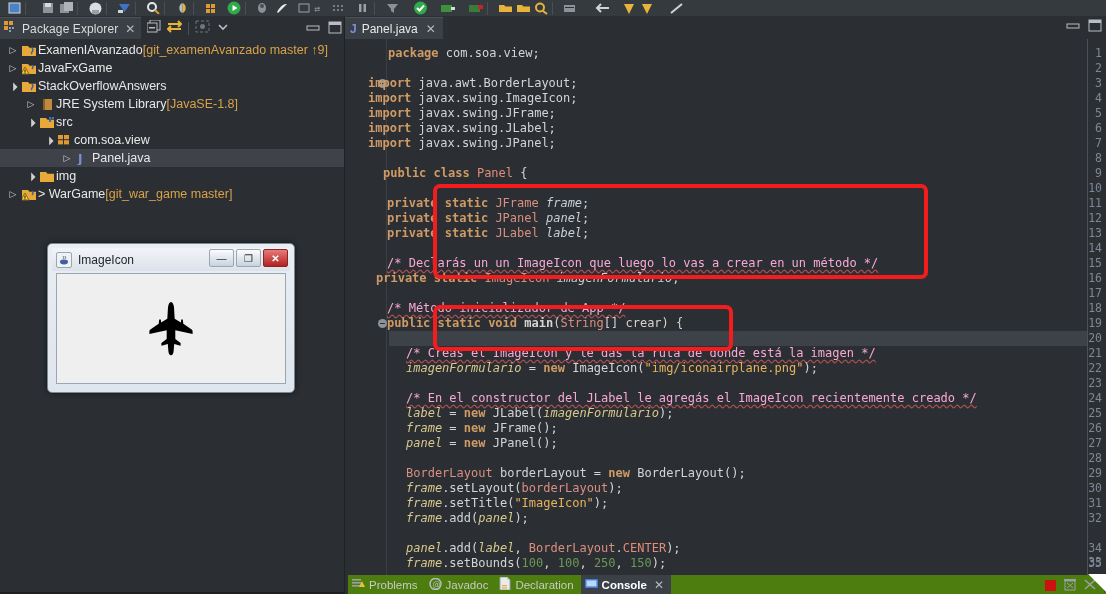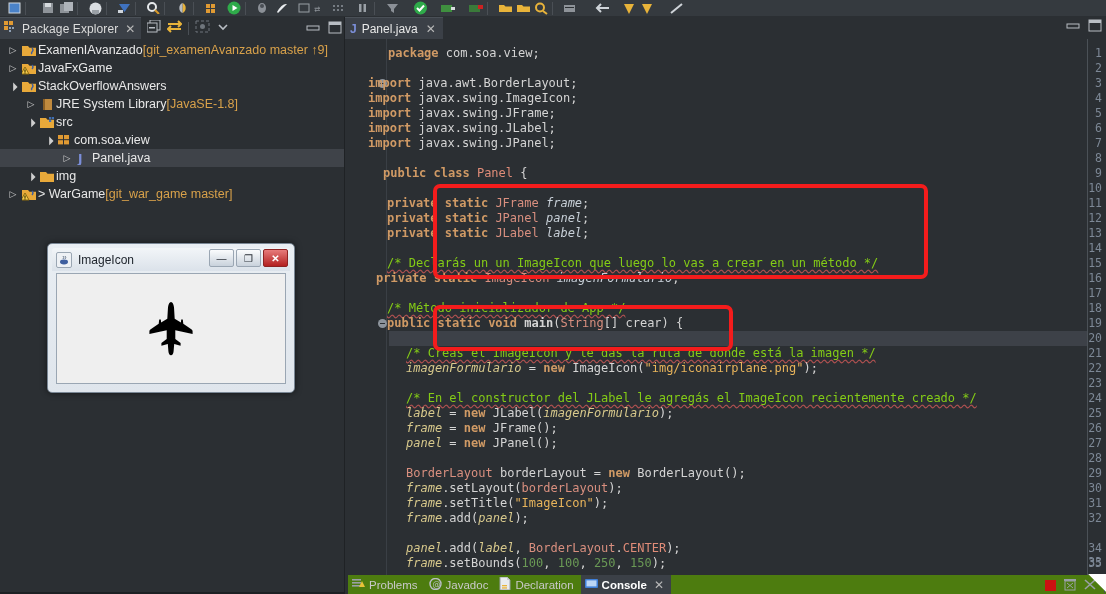--- a/index.html
+++ b/index.html
@@ -108,21 +108,21 @@
   .fold:after{content:""; width:5px;height:1px;background:#2b2f33;}
 
   
   .k   { color:#d09a65; font-weight:bold; }
   .typ { color:#d98f7f; }
   .cls { color:#e08c78; }
   .fld { color:#c8d0d8; font-style:italic; }
   .var { color:#d8c98c; font-style:italic; }
   .str { color:#e8b45b; }
   .num { color:#6a9955; }
-  .cmt { color:#84cc16; }
+  .cmt { color:#f9a8d4; }
   .pln { color:#d4d4d4; }
   .stat{ color:#d4d4d4; font-weight:bold;}
   .sq  { text-decoration: underline; text-decoration-style: wavy; text-decoration-color:#b05050;
          text-underline-offset:2px;}
 
   
   .redbox { position:absolute; border:4px solid #f41c1c; border-radius:7px; pointer-events:none;}
 
   
   .bottom-bar { position:absolute; left:348px; top:575px; width:761px; height:19px; background:#4d7c0f;}

